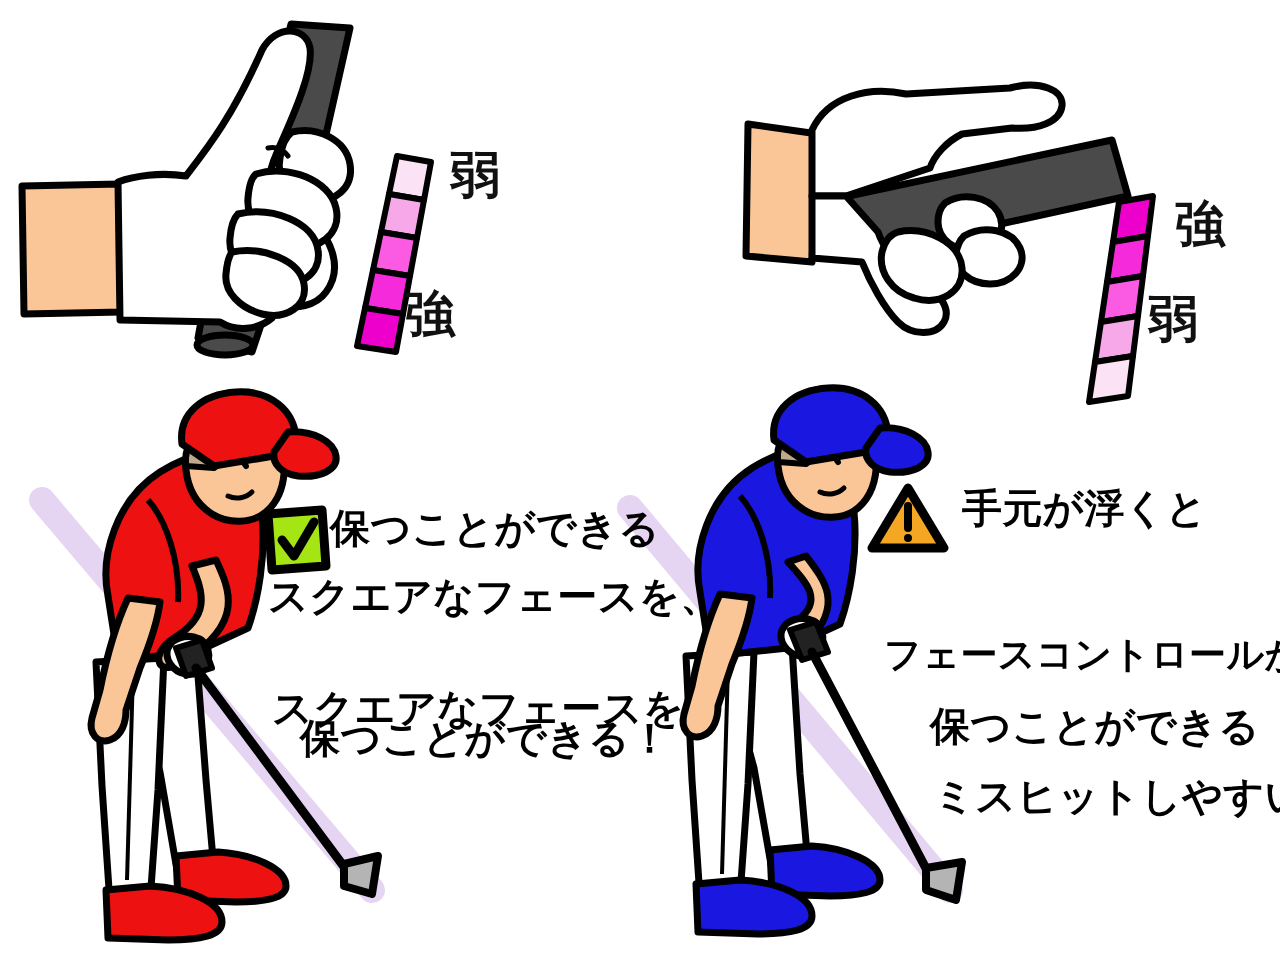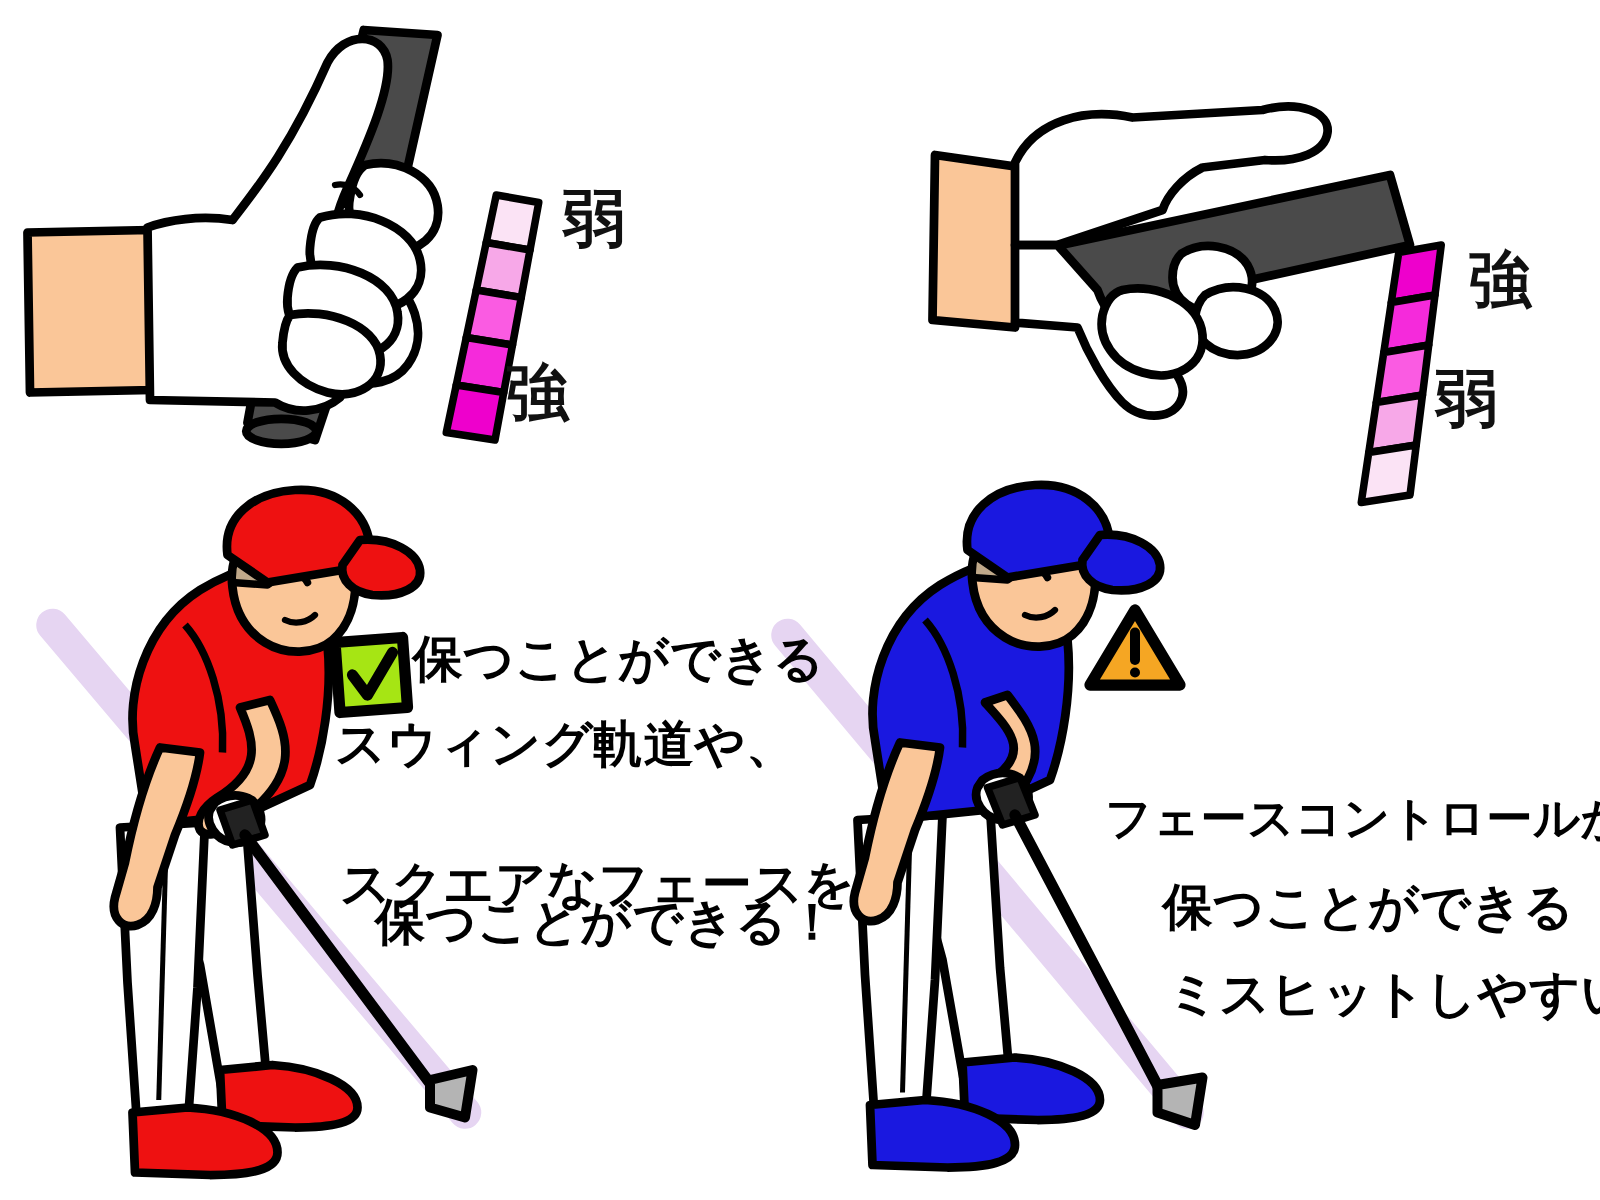--- a/index.html
+++ b/index.html
@@ -215,29 +215,32 @@
   <div class="scale-label" style="left:450px;top:142px;font-size:50px;">弱</div>
   <div class="scale-label" style="left:405px;top:281px;font-size:50px;">強</div>
 
   <div class="scale-label" style="left:1175px;top:191px;font-size:50px;">強</div>
   <div class="scale-label" style="left:1148px;top:286px;font-size:50px;">弱</div>
 
   <div class="note-block" style="left:330px;top:508px;">
     <div class="note-line" style="font-size:40px;">保つことができる</div>
   </div>
   <div class="note-block" style="left:268px;top:576px;">
-    <div class="note-line" style="font-size:40px;">スウィング軌道や、</div>
+    <div class="note-line" style="font-size:40px;">スクエアなフェースを、</div>
   </div>
   <div class="note-block" style="left:272px;top:648px;">
     <div class="note-line" style="font-size:40px;margin-top:40px;">スクエアなフェースを</div>
   </div>
   <div class="note-block" style="left:300px;top:718px;">
     <div class="note-line" style="font-size:40px;">保つことができる！</div>
   </div>
 
+  <div class="note-block" style="left:962px;top:488px;">
+    <div class="note-line" style="font-size:40px;">手元が浮くと</div>
+  </div>
   <div class="note-block" style="left:884px;top:636px;">
     <div class="note-line" style="font-size:37px;">フェースコントロールが</div>
   </div>
   <div class="note-block" style="left:930px;top:706px;">
     <div class="note-line" style="font-size:40px;">保つことができる</div>
   </div>
   <div class="note-block" style="left:934px;top:776px;">
     <div class="note-line" style="font-size:40px;">ミスヒットしやすい</div>
   </div>
 

